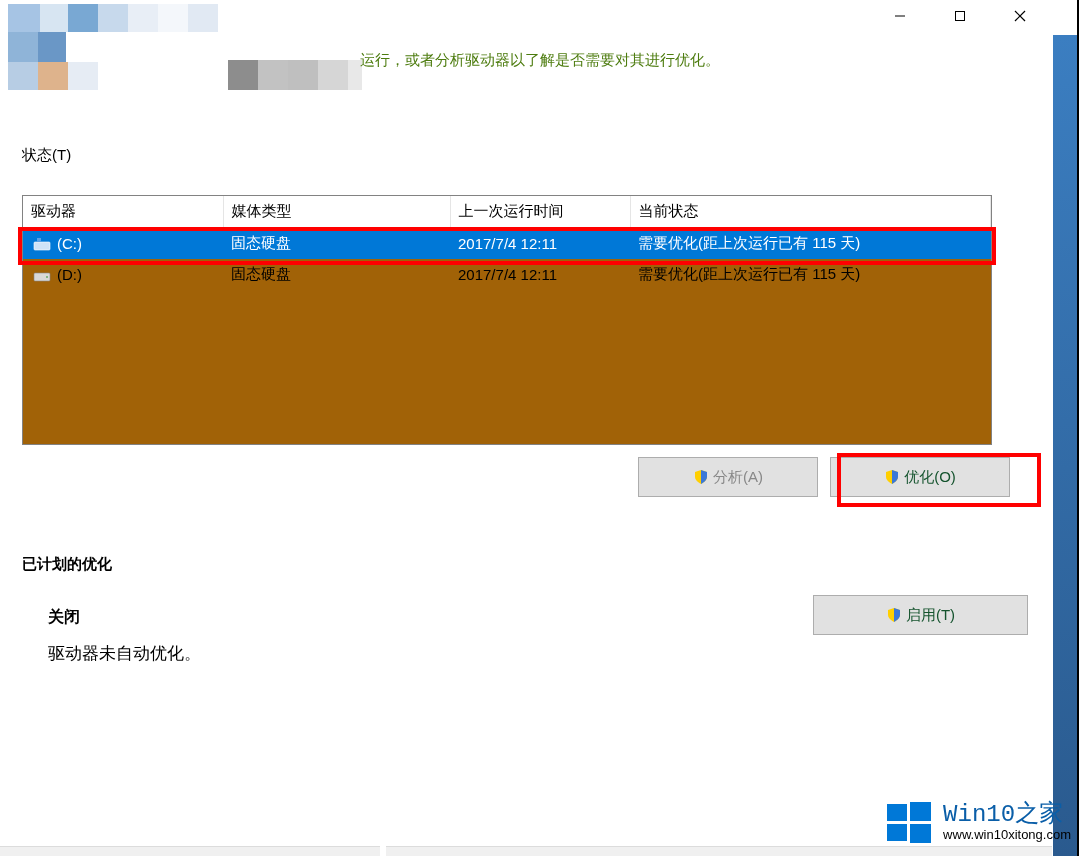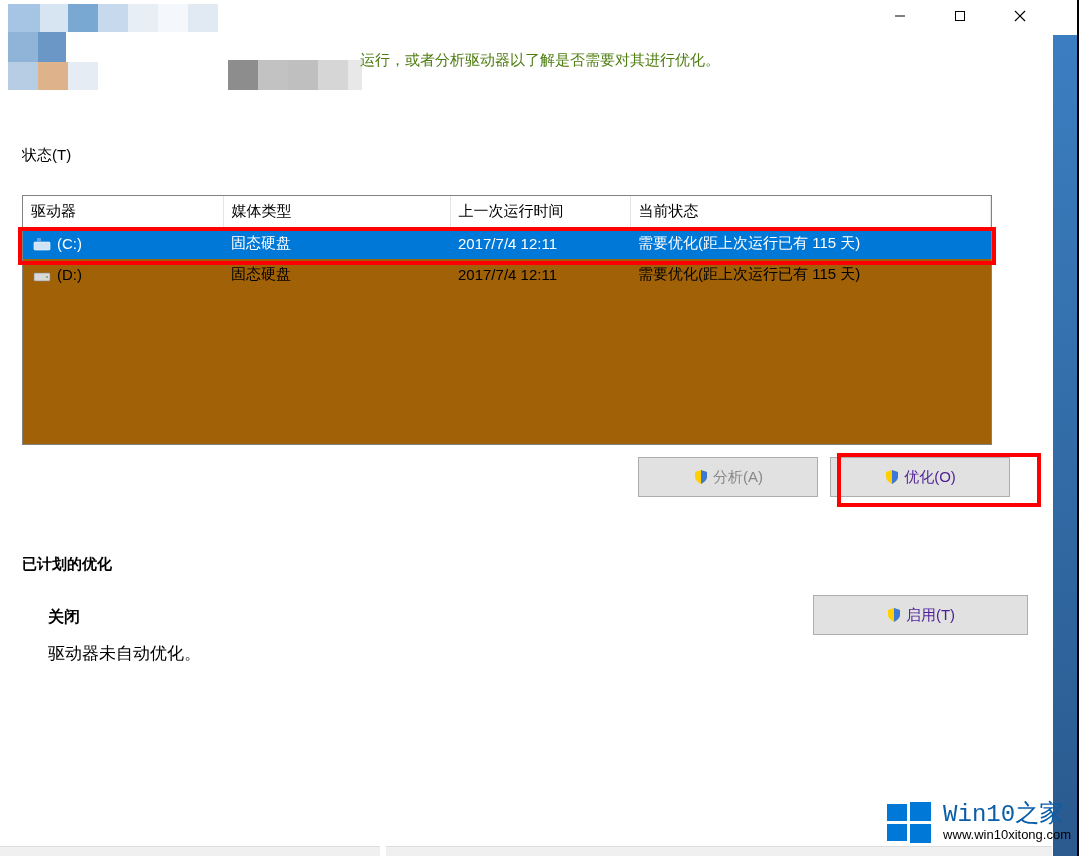--- a/index.html
+++ b/index.html
@@ -136,21 +136,21 @@
   .btn {
     height: 40px;
     min-width: 180px;
     border: 1px solid #adadad;
     background: #e1e1e1;
     display: flex;
     align-items: center;
     justify-content: center;
     gap: 4px;
     font-size: 15px;
-    color: #4c1d95;
+    color: #14532d;
     padding: 0 14px;
   }
   .btn.disabled {
     color: #888;
     background: #e1e1e1;
   }
   .shield-icon {
     width: 16px; height: 16px;
     display: inline-block;
   }

